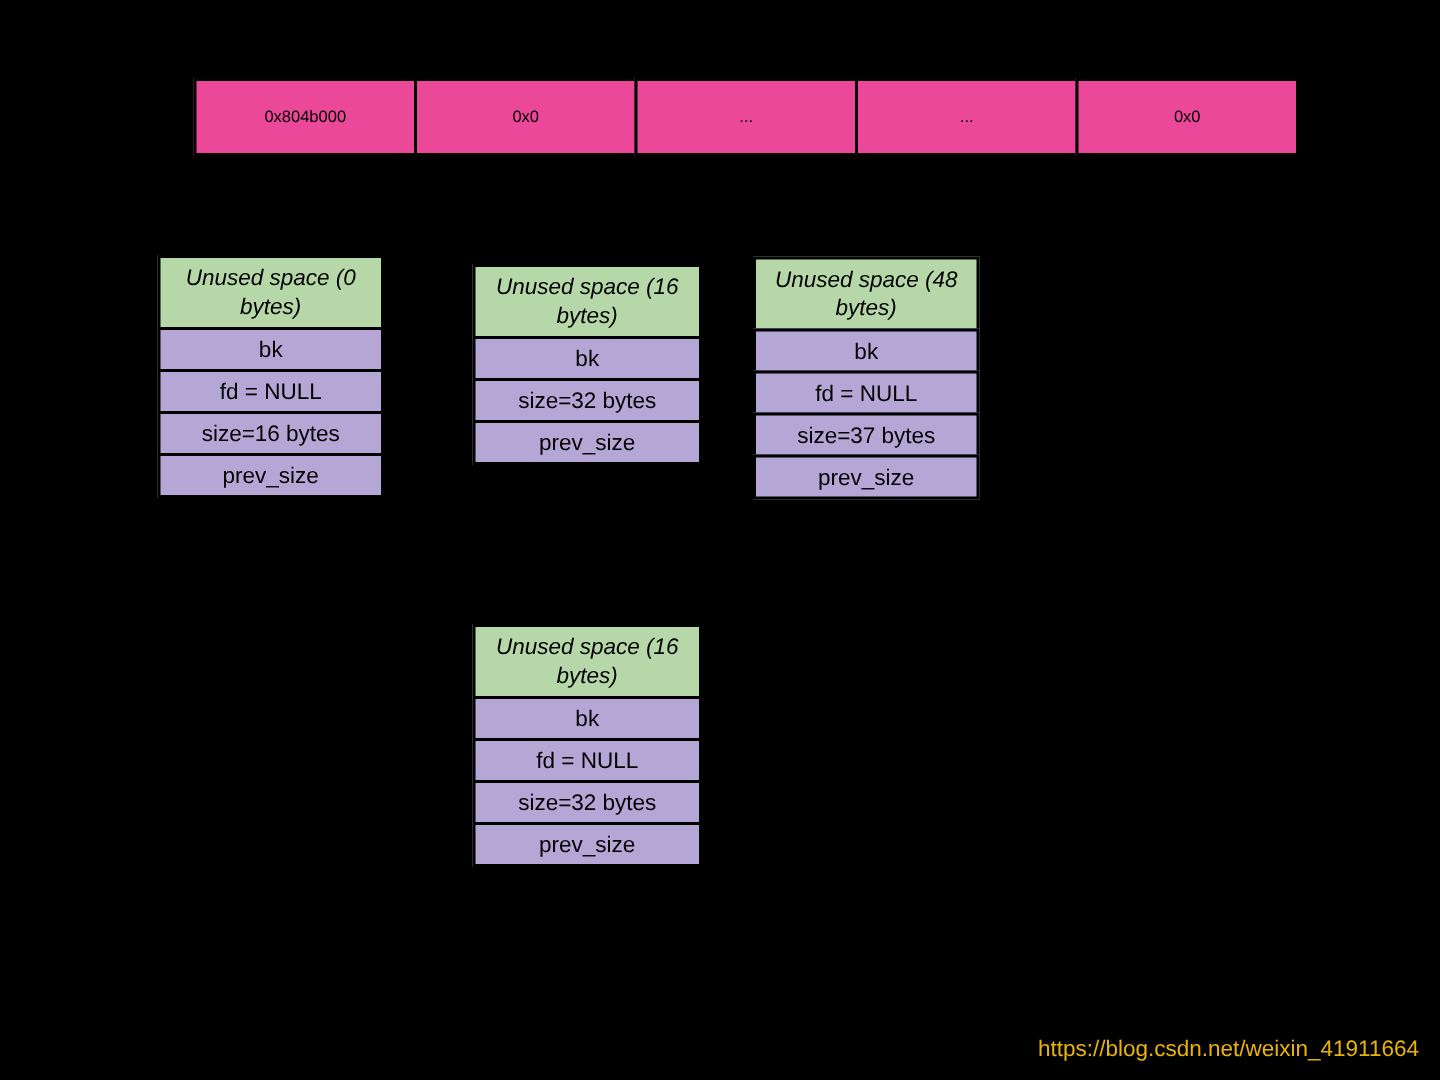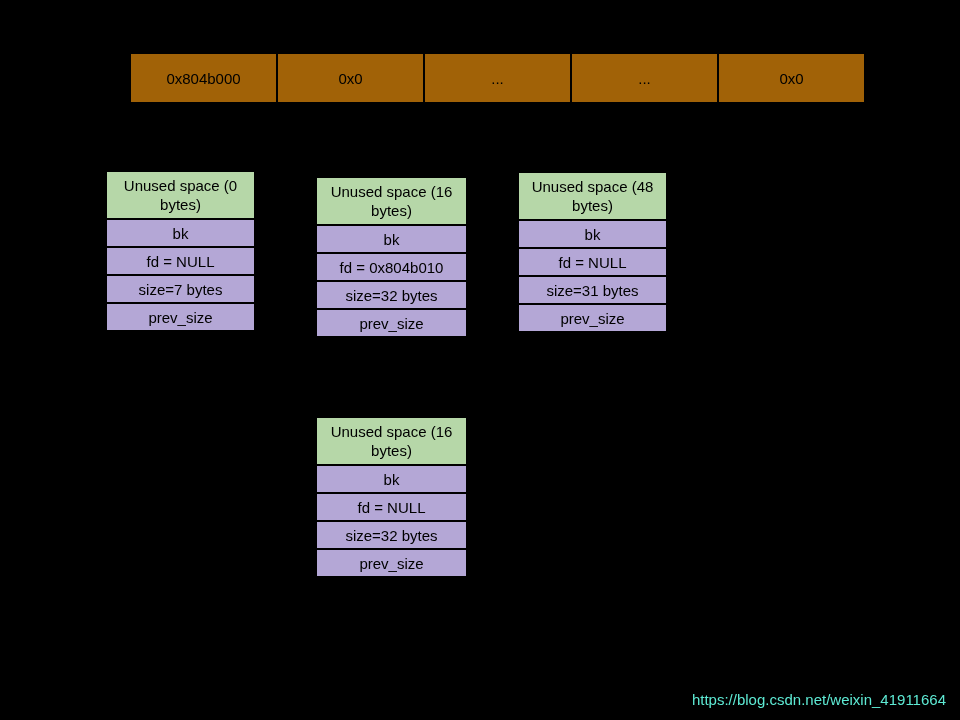--- a/index.html
+++ b/index.html
@@ -21,27 +21,27 @@
   .memory-row {
     position: absolute;
     left: 129px;
     top: 52px;
     width: 737px;
     height: 52px;
     display: flex;
   }
   .mem-cell {
     flex: 1 1 0;
-    background: #a16207;
+    background: #ec4899;
     border: 2px solid #000000;
     margin-left: -2px;
     display: flex;
     align-items: center;
     justify-content: center;
-    font-size: 15px;
+    font-size: 11px;
     box-sizing: border-box;
   }
   .mem-cell:first-child { margin-left: 0; }
 
   
   .chunk {
     position: absolute;
     box-sizing: border-box;
   }
   .chunk-header {
@@ -49,81 +49,81 @@
     border: 2px solid #000000;
     box-sizing: border-box;
     height: 50px;
     display: flex;
     align-items: center;
     justify-content: center;
     text-align: center;
     font-size: 15px;
     line-height: 19px;
     padding: 0 8px;
+    font-style: italic;
   }
   .chunk-field {
     background: #b4a7d6;
     border: 2px solid #000000;
     box-sizing: border-box;
     height: 30px;
     margin-top: -2px;
     display: flex;
     align-items: center;
     justify-content: center;
     text-align: left;
     font-size: 15px;
   }
   #chunk-1 { left: 105px; top: 170px; width: 151px; }
   #chunk-2 { left: 315px; top: 176px; width: 153px; }
-  #chunk-3 { left: 517px; top: 171px; width: 151px; }
+  #chunk-3 { left: 502px; top: 171px; width: 151px; }
   #chunk-4 { left: 315px; top: 416px; width: 153px; }
 
   
   .watermark {
     position: absolute;
     right: 14px;
     top: 691px;
     font-size: 15px;
-    color: #5eead4;
+    color: #eab308;
   }
 </style>
 </head>
 <body>
 
 <div class="stage">
 
   <div class="memory-row">
     <div class="mem-cell">0x804b000</div>
     <div class="mem-cell">0x0</div>
     <div class="mem-cell">...</div>
     <div class="mem-cell">...</div>
     <div class="mem-cell">0x0</div>
   </div>
 
   <div class="chunk" id="chunk-1">
     <div class="chunk-header">Unused space (0 bytes)</div>
     <div class="chunk-field">bk</div>
     <div class="chunk-field">fd = NULL</div>
-    <div class="chunk-field">size=7 bytes</div>
+    <div class="chunk-field">size=16 bytes</div>
     <div class="chunk-field">prev_size</div>
   </div>
 
   <div class="chunk" id="chunk-2">
     <div class="chunk-header">Unused space (16 bytes)</div>
     <div class="chunk-field">bk</div>
-    <div class="chunk-field">fd = 0x804b010</div>
     <div class="chunk-field">size=32 bytes</div>
     <div class="chunk-field">prev_size</div>
   </div>
 
   <div class="chunk" id="chunk-3">
     <div class="chunk-header">Unused space (48 bytes)</div>
     <div class="chunk-field">bk</div>
     <div class="chunk-field">fd = NULL</div>
-    <div class="chunk-field">size=31 bytes</div>
+    <div class="chunk-field">size=37 bytes</div>
     <div class="chunk-field">prev_size</div>
   </div>
 
   <div class="chunk" id="chunk-4">
     <div class="chunk-header">Unused space (16 bytes)</div>
     <div class="chunk-field">bk</div>
     <div class="chunk-field">fd = NULL</div>
     <div class="chunk-field">size=32 bytes</div>
     <div class="chunk-field">prev_size</div>
   </div>

